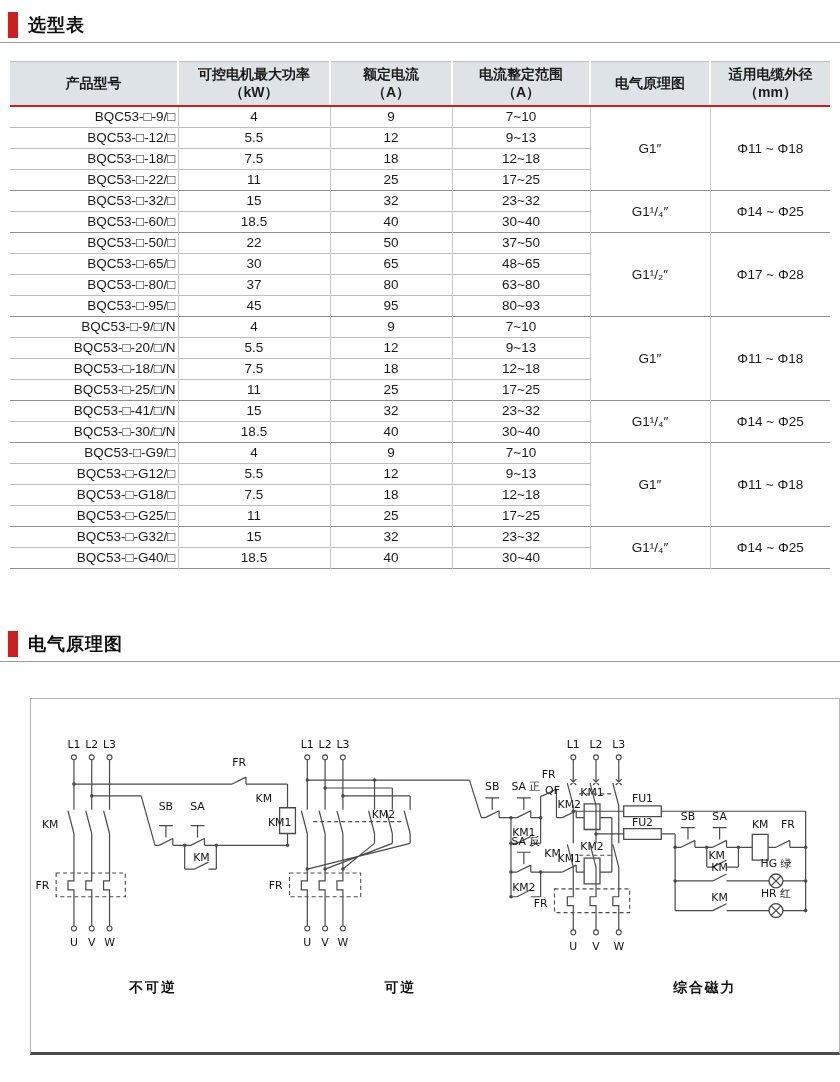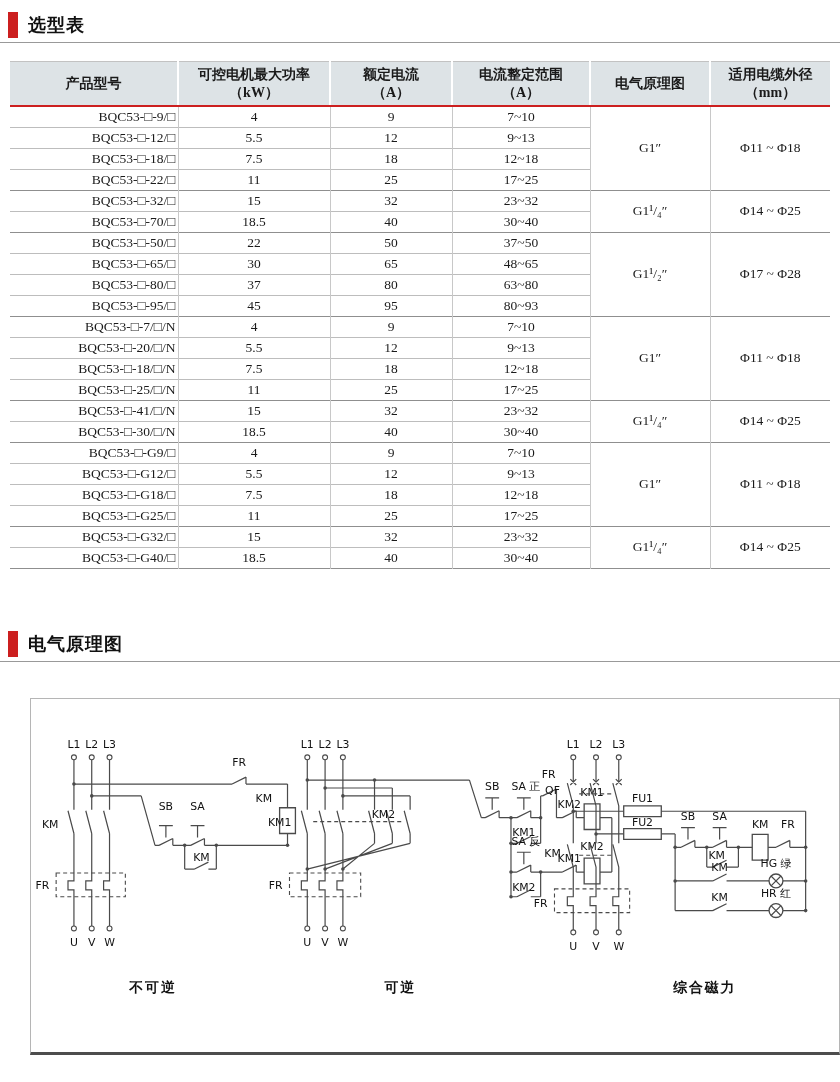--- a/index.html
+++ b/index.html
@@ -8,21 +8,21 @@
     font-family:"Liberation Sans","DejaVu Sans",sans-serif;
     color:#1a1a1a; overflow:hidden;
   }
   
   .section-title { display:flex; align-items:center; margin:10px 0 0 8px; height:30px;text-align:center; }
   .red-bar { width:10px; height:26px; background:#cc1f1f; margin-right:10px; }
   .title-text { font-size:18px; font-weight:bold; color:#111; letter-spacing:1px; }
   .title-rule { border:none; border-top:1px solid #999; margin:2px 0 0 0; width:840px; }
 
   
-  table.sel { border-collapse:collapse; table-layout:fixed; width:820px; margin:18px 10px 0 10px;font-family:Liberation Serif, serif; }
+  table.sel { border-collapse:collapse; table-layout:fixed; width:820px; margin:18px 10px 0 10px; }
   table.sel col.c1{width:168px} table.sel col.c2{width:152px} table.sel col.c3{width:122px}
   table.sel col.c4{width:138px} table.sel col.c5{width:120px} table.sel col.c6{width:120px}
   table.sel th {
     background:#dde3e6; font-size:14px; font-weight:bold; text-align:center;
     padding:4px 2px; height:40px; border-top:1px solid #c2c2c2;
     border-bottom:2px solid #cc1f1f; line-height:1.25;
   }
   table.sel th + th { border-left:2px solid #ffffff; }
   table.sel td {
     font-size:13.5px; text-align:center; height:21px; padding:0 2px;
@@ -125,21 +125,21 @@
       </tr>
       <tr class="group-start">
         <td class="model">BQC53-□-32/□</td>
         <td>15</td>
         <td>32</td>
         <td>23~32</td>
         <td rowspan="2" class="merge">G1¹/₄″</td>
         <td rowspan="2" class="merge">Φ14 ~ Φ25</td>
       </tr>
       <tr>
-        <td class="model">BQC53-□-70/□</td>
+        <td class="model">BQC53-□-60/□</td>
         <td>18.5</td>
         <td>40</td>
         <td>30~40</td>
       </tr>
       <tr class="group-start">
         <td class="model">BQC53-□-50/□</td>
         <td>22</td>
         <td>50</td>
         <td>37~50</td>
         <td rowspan="4" class="merge">G1¹/₂″</td>
@@ -157,21 +157,21 @@
         <td>80</td>
         <td>63~80</td>
       </tr>
       <tr>
         <td class="model">BQC53-□-95/□</td>
         <td>45</td>
         <td>95</td>
         <td>80~93</td>
       </tr>
       <tr class="group-start">
-        <td class="model">BQC53-□-7/□/N</td>
+        <td class="model">BQC53-□-9/□/N</td>
         <td>4</td>
         <td>9</td>
         <td>7~10</td>
         <td rowspan="4" class="merge">G1″</td>
         <td rowspan="4" class="merge">Φ11 ~ Φ18</td>
       </tr>
       <tr>
         <td class="model">BQC53-□-20/□/N</td>
         <td>5.5</td>
         <td>12</td>

